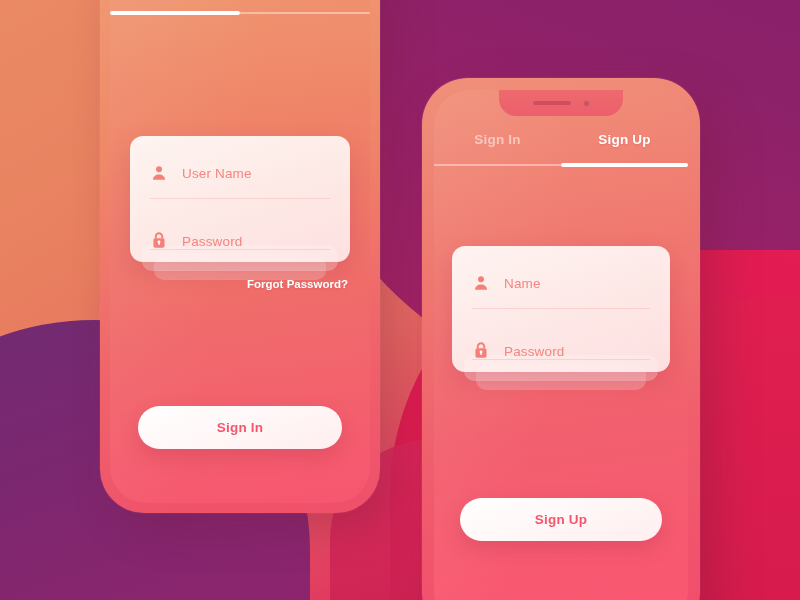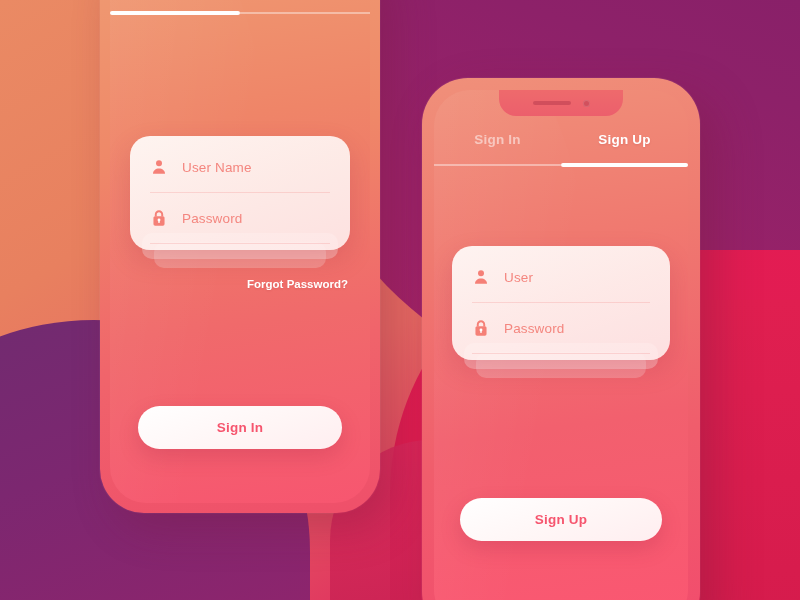--- a/index.html
+++ b/index.html
@@ -162,35 +162,35 @@
     left: 16px; right: 16px;
     border-radius: 10px;
     background: rgba(255,255,255,.34);
   }
   .stack-layer.l1 { bottom: -9px;  left: 12px; right: 12px; height: 26px; background: rgba(255,255,255,.30); }
   .stack-layer.l2 { bottom: -18px; left: 24px; right: 24px; height: 26px; background: rgba(255,255,255,.22); }
 
   .card {
     position: relative;
     background: linear-gradient(160deg, rgba(255,252,250,.93) 0%, rgba(255,246,244,.90) 50%, rgba(255,240,240,.88) 100%);
-    border-radius: 20px;
+    border-radius: 13px;
     box-shadow: 0 10px 26px rgba(160, 40, 70, .20);
-    padding: 6px 20px;
+    padding: 12px 20px;
     z-index: 2;
   }
 
   
   .field {
     display: flex;
     align-items: center;
     gap: 14px;
     height: 51px;
     border-bottom: 1px solid rgba(240,120,120,.22);
   }
-  .field:last-child { border-bottom: 1px solid rgba(240,120,120,.22); }
+  .field:last-child { border-bottom: 1px solid rgba(240,120,120,.22); align-items: flex-end; }
   .field-icon {
     width: 18px; height: 18px;
     flex: 0 0 18px;
     display: flex; align-items: center; justify-content: center;
     color: #f58077;
   }
   .field-icon svg { display: block; width: 100%; height: 100%; fill: currentColor; }
   .field-label {
     font-size: 13.5px;
     color: #f4867f;
@@ -319,21 +319,21 @@
 
         <div class="card card-right">
 
           <div class="field">
             <span class="field-icon">
               <svg viewBox="0 0 24 24">
                   <circle cx="12" cy="7" r="4"></circle>
                   <path d="M4 21c0-4.42 3.58-7 8-7s8 2.58 8 7z"></path>
                 </svg>
             </span>
-            <span class="field-label">User</span>
+            <span class="field-label">Name</span>
           </div>
 
 
 
           <div class="field">
             <span class="field-icon">
               <svg viewBox="0 0 24 24">
                   <path d="M12 1.8c-3.1 0-5.6 2.5-5.6 5.6V10h2.6V7.4c0-1.66 1.34-3 3-3s3 1.34 3 3V10h2.6V7.4c0-3.1-2.5-5.6-5.6-5.6z"></path>
                   <rect x="4.6" y="9.6" width="14.8" height="12.6" rx="2.2"></rect>
                   <circle cx="12" cy="14.6" r="1.9" fill="#fff"></circle>

